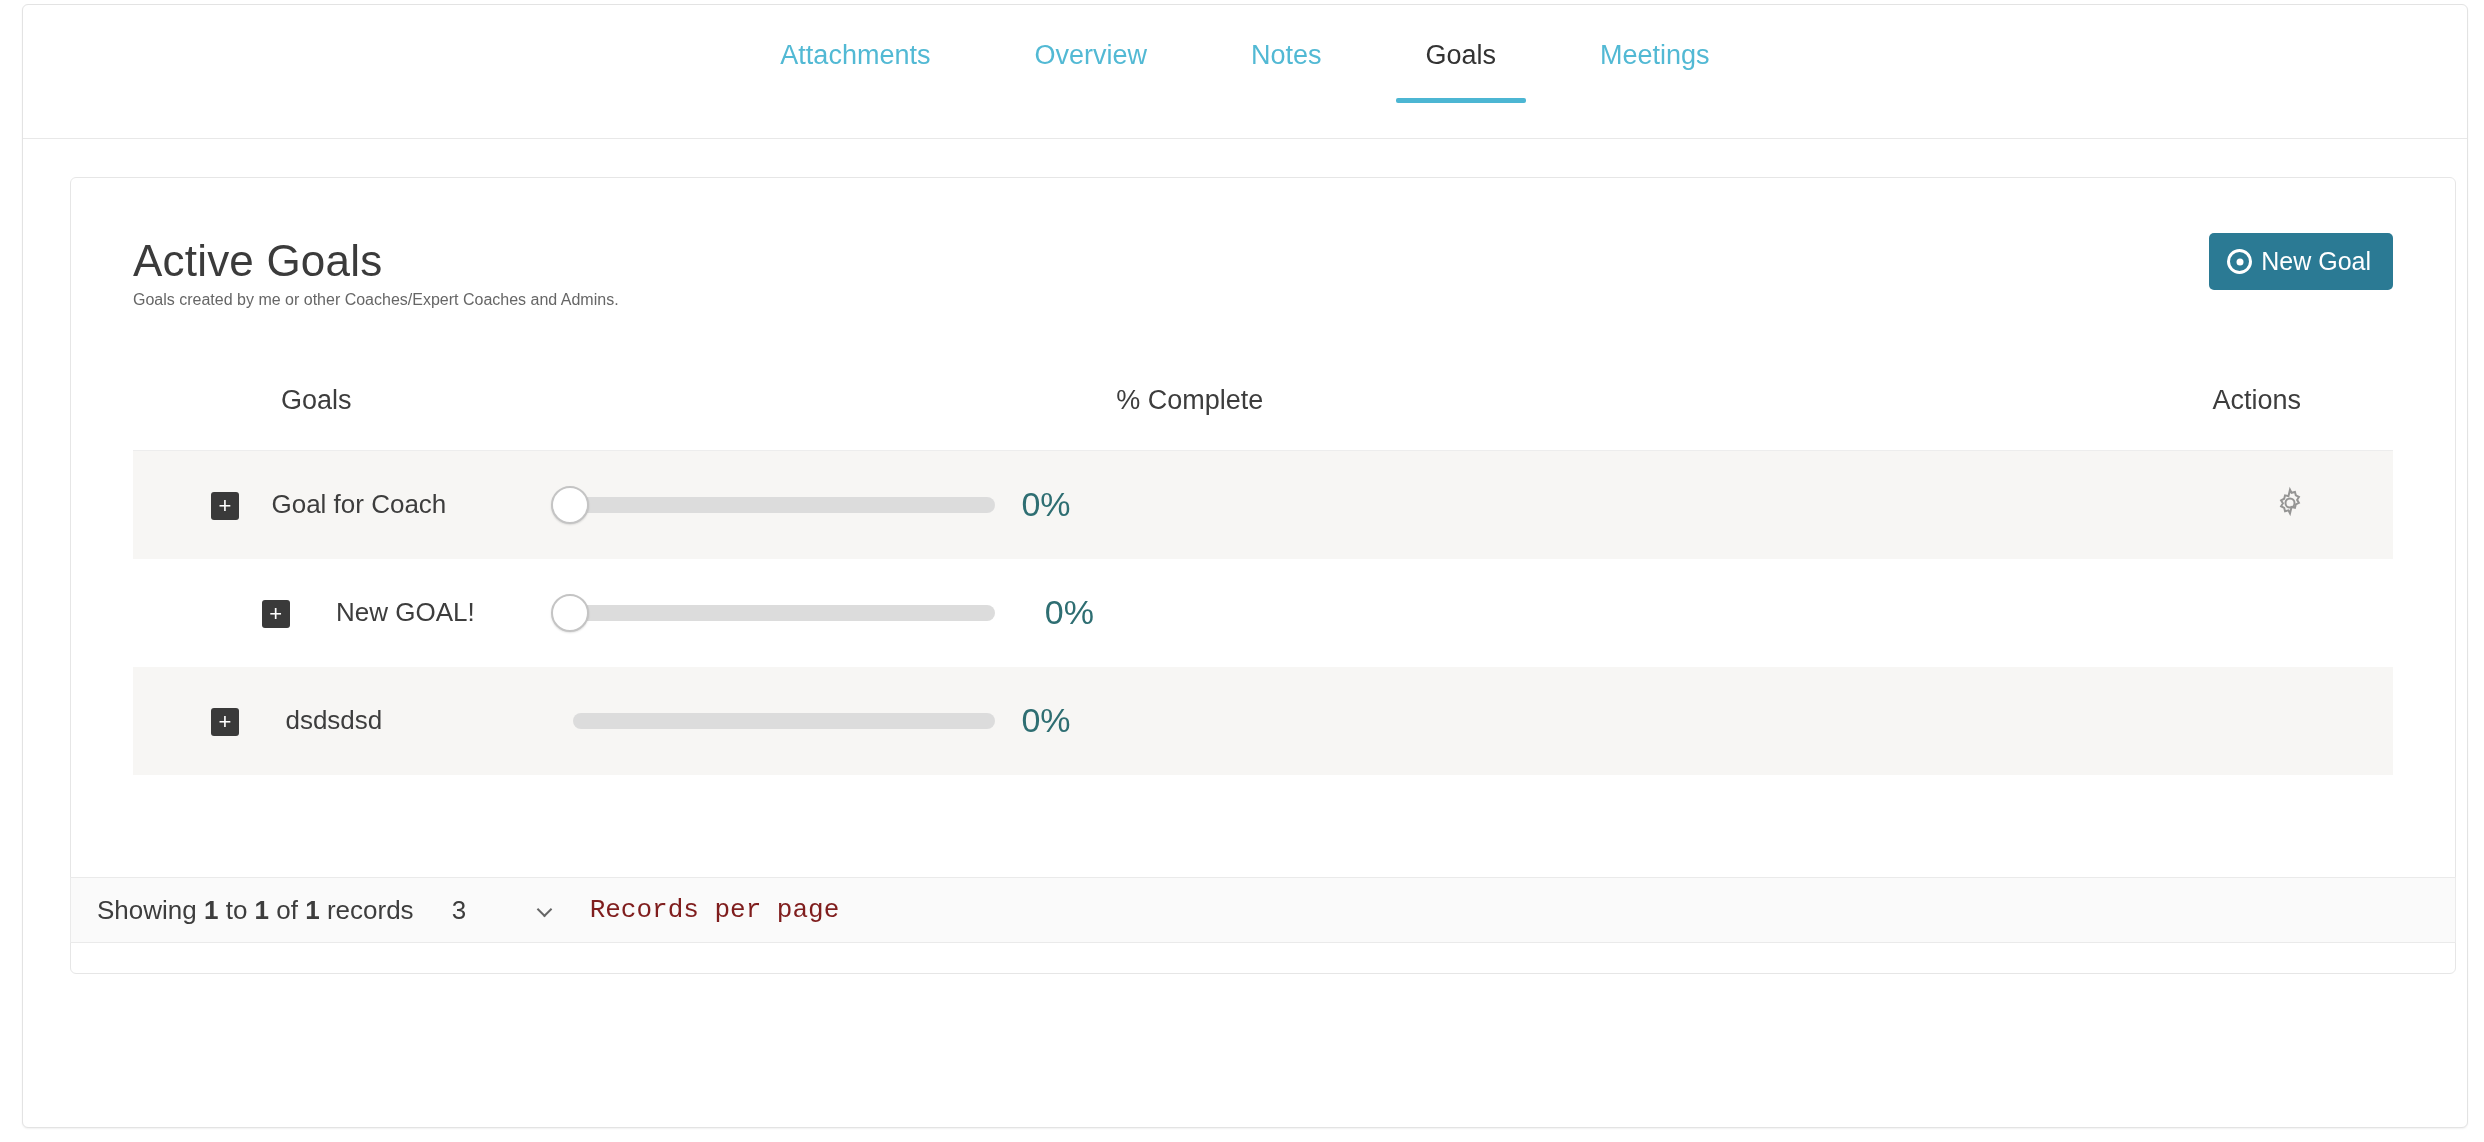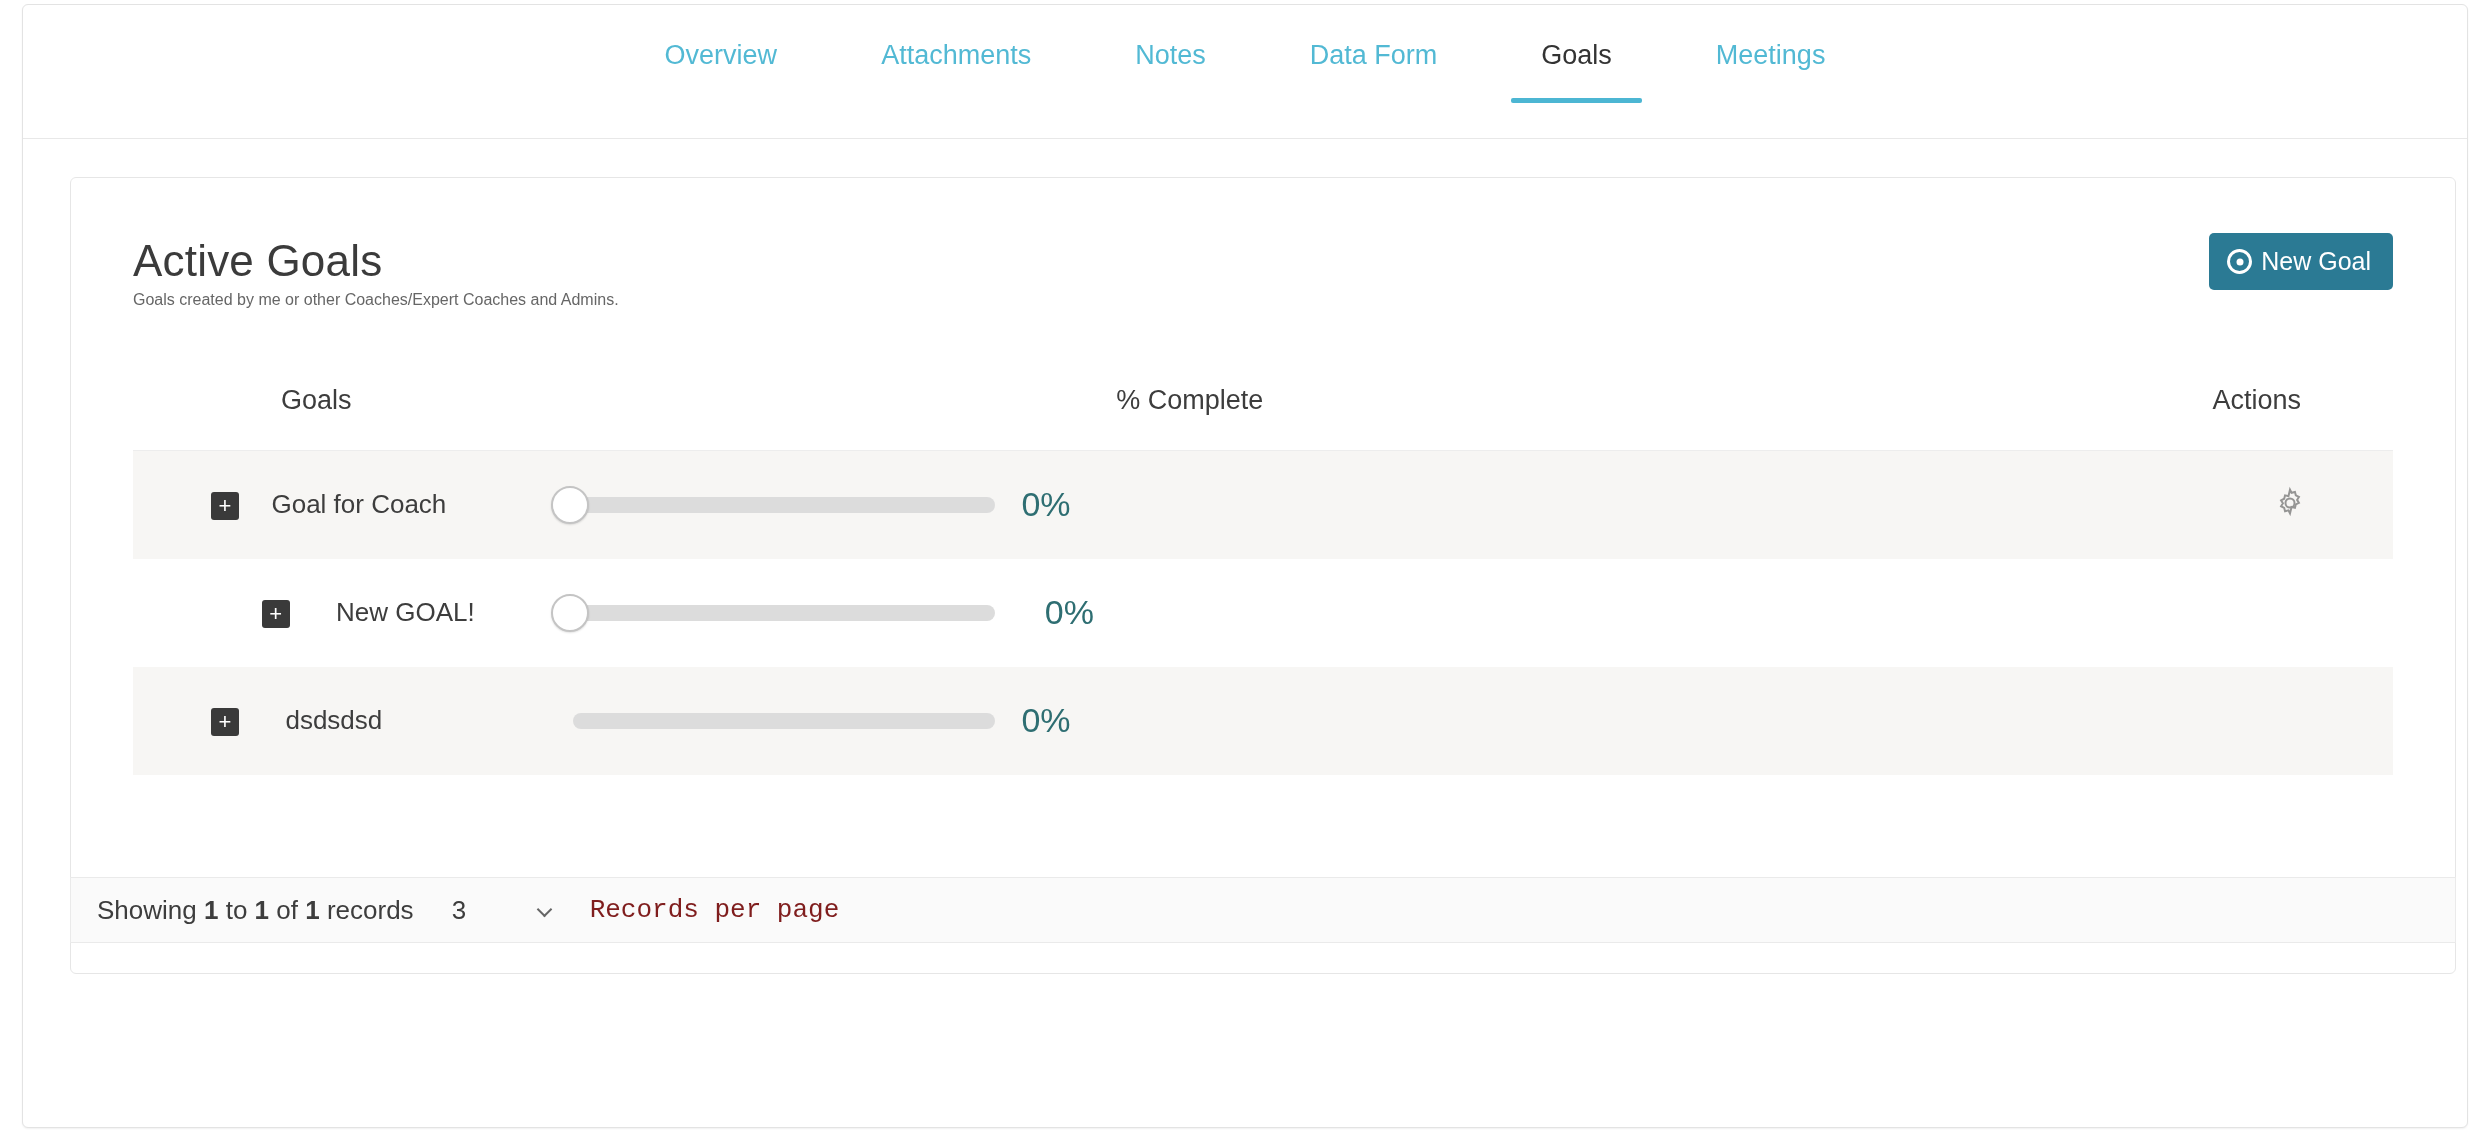--- a/index.html
+++ b/index.html
@@ -262,30 +262,27 @@
   }
   .footer-label { color: #7f1d1d; font-family: Liberation Mono, monospace; }
 </style>
 </head>
 <body>
 
 <div class="page-frame">
 
   <div class="tab-bar">
     <div class="tab">
+      <span>Attachments</span>
+    </div>
+    <div class="tab">
       <span>Overview</span>
-    </div>
-    <div class="tab">
-      <span>Attachments</span>
     </div>
     <div class="tab">
       <span>Notes</span>
-    </div>
-    <div class="tab">
-      <span>Data Form</span>
     </div>
     <div class="tab active">
       <span>Goals</span>
     </div>
     <div class="tab">
       <span>Meetings</span>
     </div>
   </div>
 
   <div class="card">

